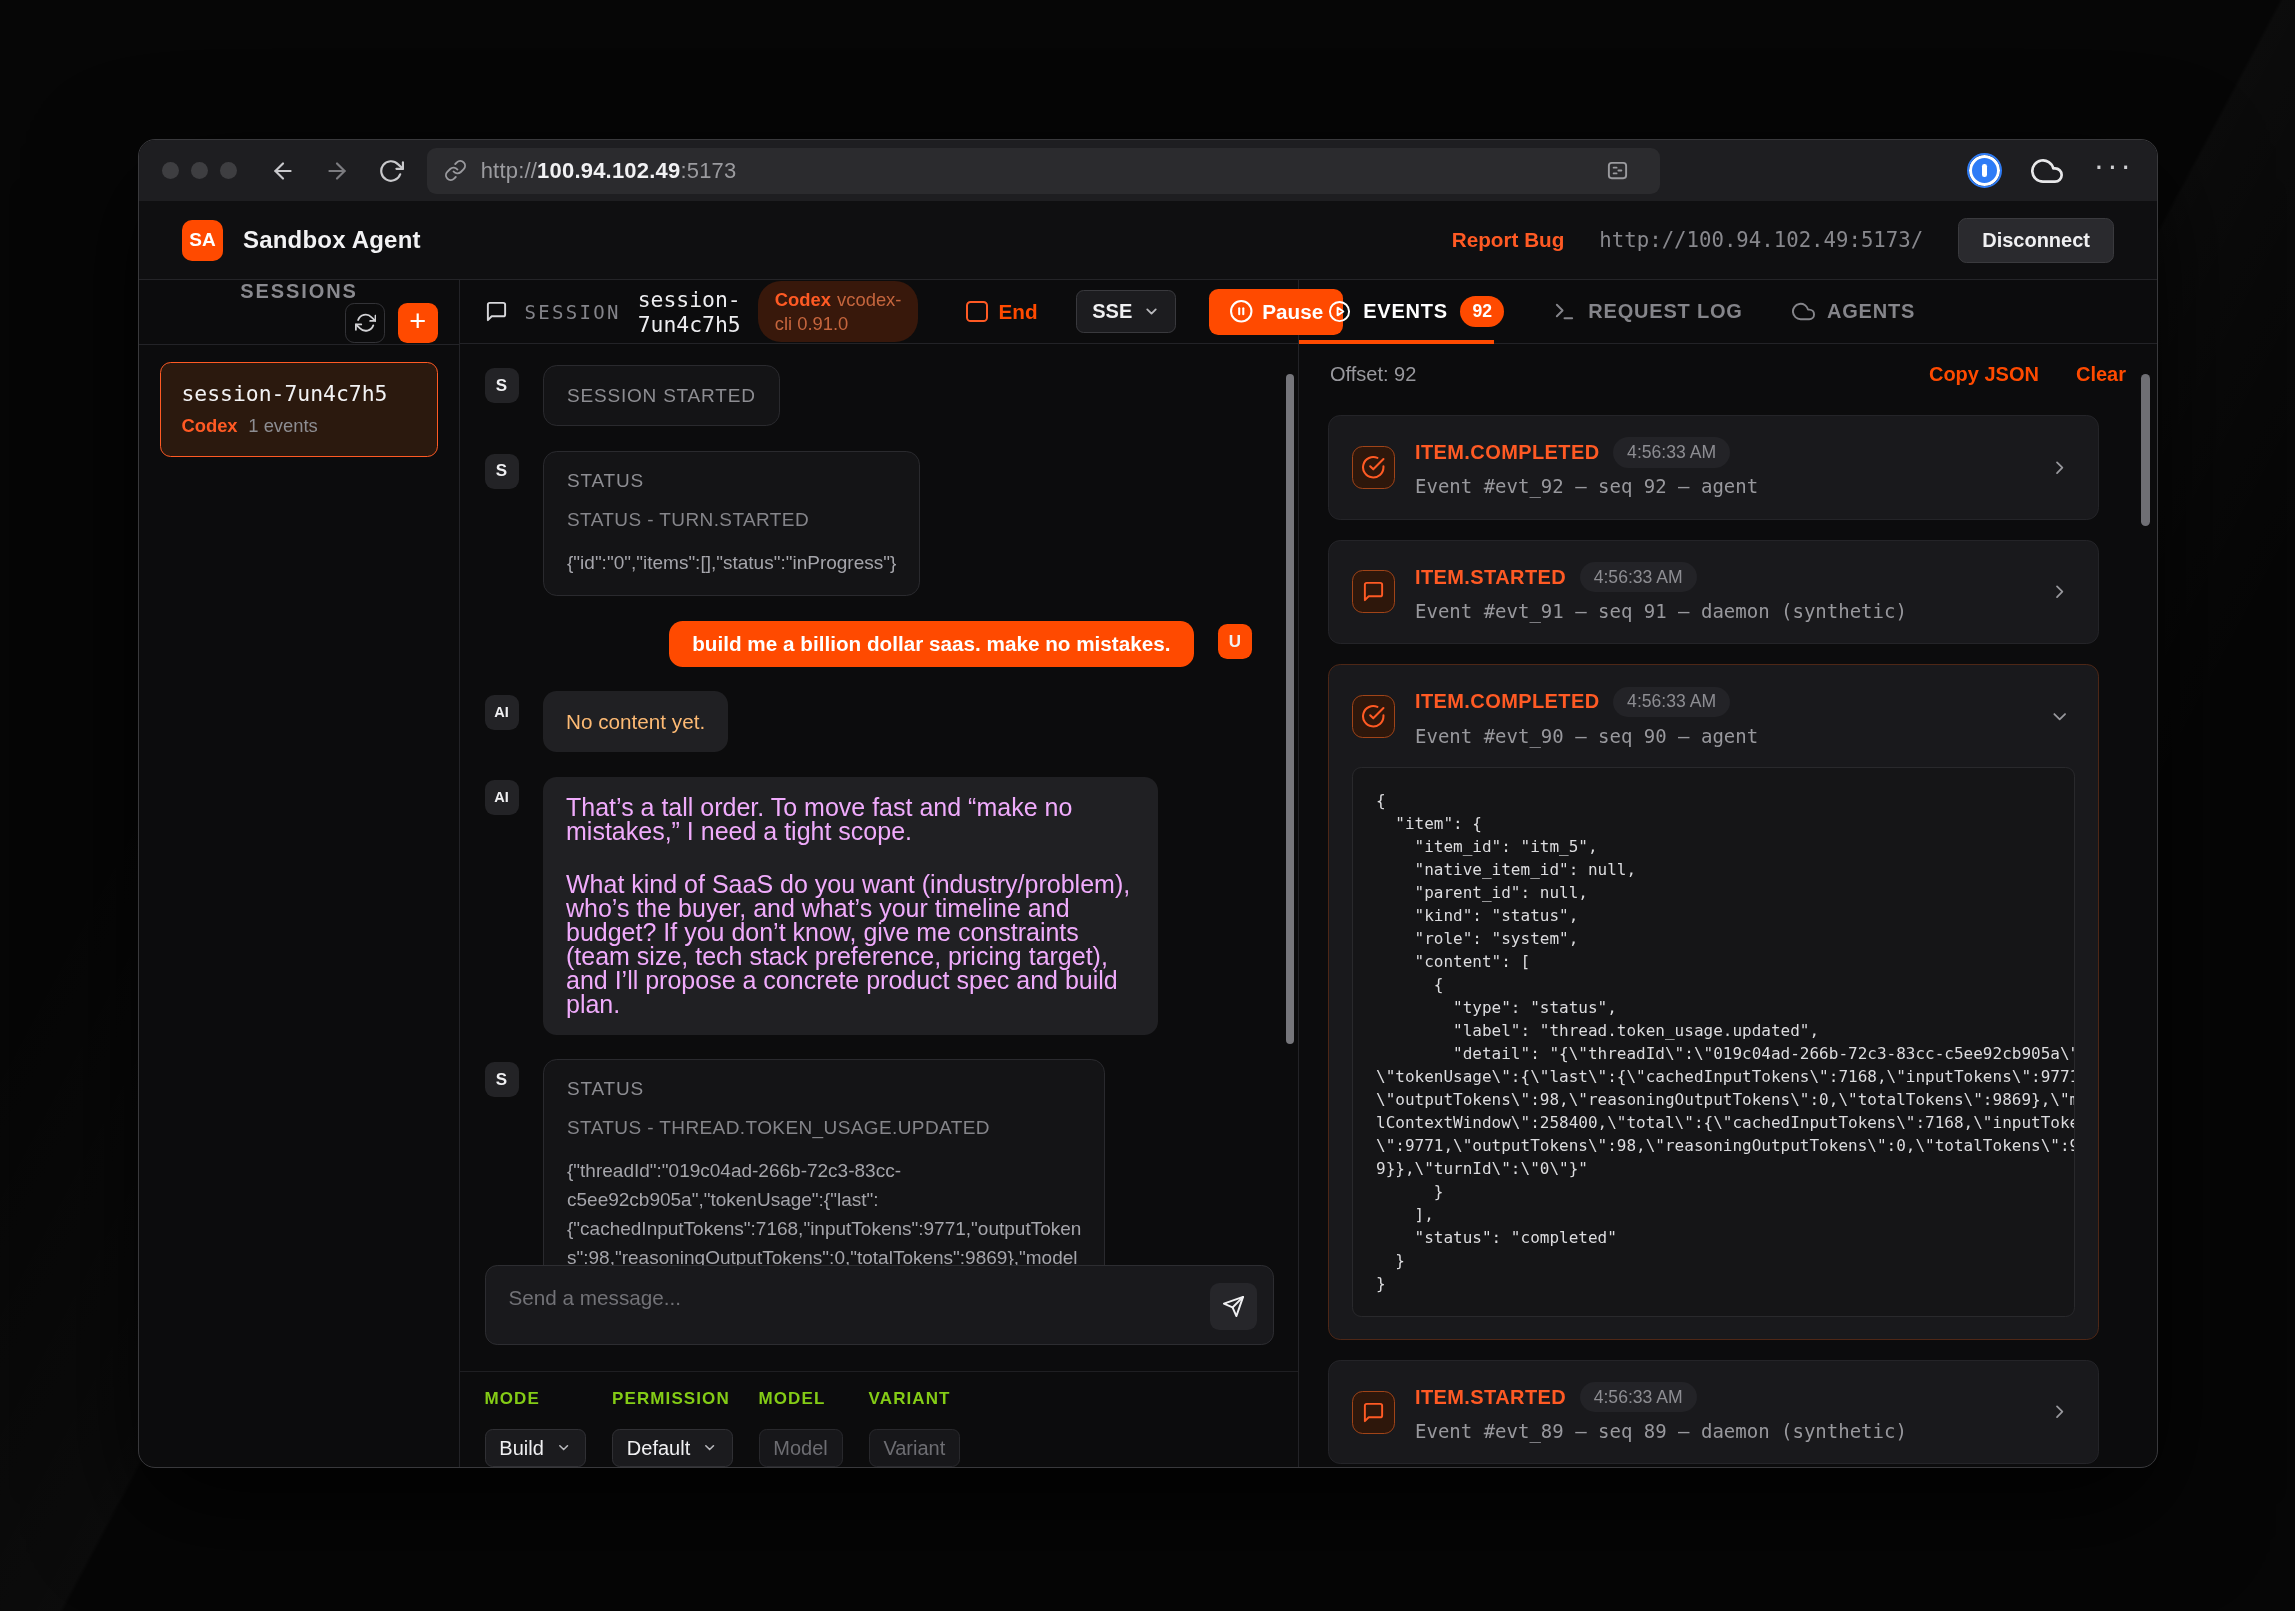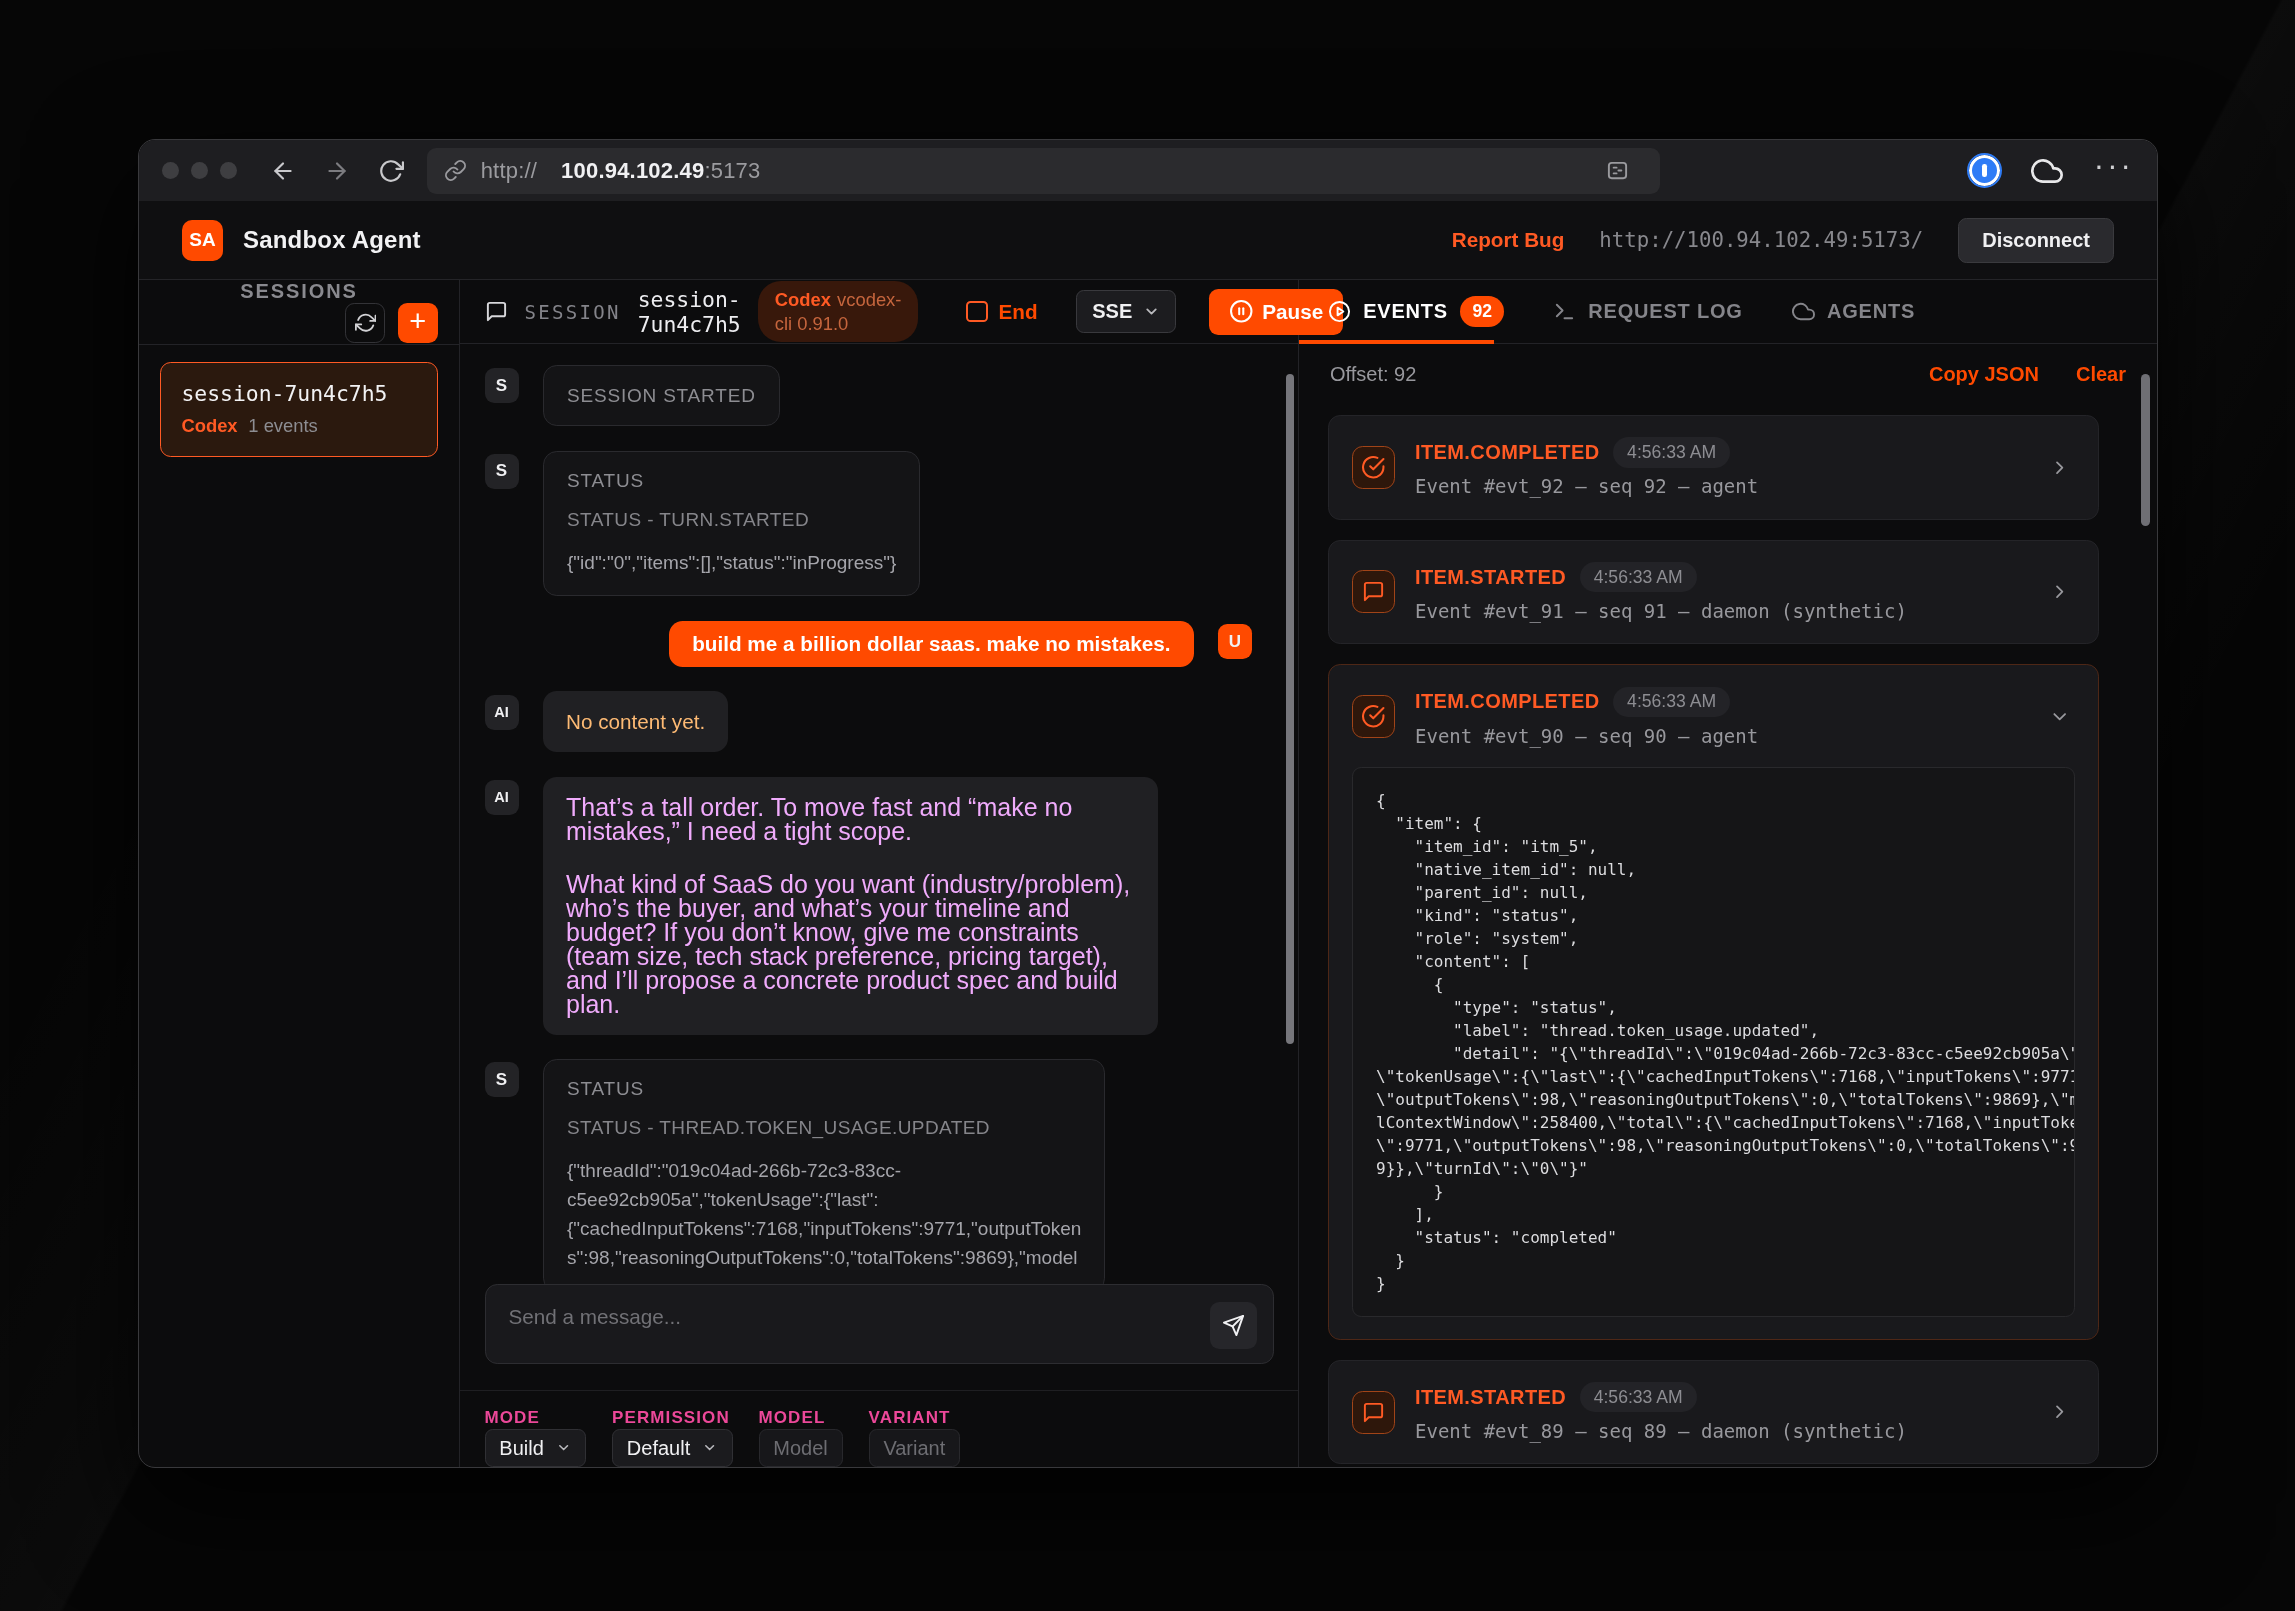--- a/index.html
+++ b/index.html
@@ -20,21 +20,21 @@
   
   .chrome { height:61px; background:#1e1e21; display:flex; align-items:center; padding:0 23px; flex:none; }
   .lights { display:flex; gap:12.2px; margin-right:27.5px; }
   .light { width:17px; height:17px; border-radius:50%; background:#3e3e41; }
   .navbtn { width:37px; height:37px; display:flex; align-items:center; justify-content:center; margin-right:17px; color:#c9c9cc; }
   .navbtn.dim { color:#7c7c80; }
   .urlbar { flex:1; max-width:1233px; height:46px; background:#2b2b2e; border-radius:9.2px;
     display:flex; align-items:center; padding:0 17px; margin-right:31px; }
   .urlbar .lnk { color:#9a9a9e; margin-right:13.8px; display:flex; }
   .urltext { font-size:22px; color:#9b9b9f; letter-spacing:0.2px; }
-  .urltext b { color:#f1f1f3; font-weight:700;margin-left:24px; }
+  .urltext b { color:#f1f1f3; font-weight:700; }
   .urlbar .spacer { flex:1; }
   .chrome-right { display:flex; align-items:center; gap:31px; margin-left:auto; }
   .onepw { width:31px; height:31px; border-radius:50%; background:#2f7cf6; border:3.8px solid #fff; outline:2.3px solid #2f7cf6; display:flex; align-items:center; justify-content:center; }
   .onepw i { display:block; width:5.4px; height:12.2px; background:#fff; border-radius:2.3px; }
   .cloudbtn, .dots { color:#e8e8ea; display:flex; align-items:center; }
   .dots { font-size:31px; color:#cfcfd2; letter-spacing:3.1px; line-height:15.3px; padding-bottom:10.7px; }
 
   
   .app-header { height:79px; background:#0f0f11; border-bottom:0.8px solid #242428;
     display:flex; align-items:center; padding:12px 43px; flex:none; }
@@ -106,21 +106,21 @@
   
   .composer { flex:none; padding:0 24.5px; }
   .input-box { position:relative; height:80px; background:#19191c; border:0.8px solid #2d2d31; border-radius:12.2px; }
   .input-box textarea { position:absolute; inset:0; background:transparent; border:none; outline:none; resize:none;
     color:#e8e8ea; font-size:20.7px; font-family:"Liberation Sans","DejaVu Sans",sans-serif; padding:20px 84px 0 23px; }
   .input-box textarea::placeholder { color:#717176; }
   .send-btn { position:absolute; right:15.3px; top:17px; width:47px; height:47px; background:#26262a; border:none;
     border-radius:9.2px; color:#f0f0f2; display:flex; align-items:center; justify-content:center; }
   .comp-divider { height:0.8px; background:#1f1f22; margin:26px -24.5px 17px -24.5px; }
   .mode-row { display:flex; gap:26px; }
-  .mode-field .flabel { font-size:17px; font-weight:700; letter-spacing:1.1px; color:#ec4899; margin-bottom:1px; }
+  .mode-field .flabel { font-size:17px; font-weight:700; letter-spacing:1.1px; color:#84cc16; margin-bottom:20px; }
   .fselect { height:38px; background:#1b1b1e; border:0.8px solid #303034; border-radius:7.7px;
     display:flex; align-items:center; gap:12.2px; padding:0 13.8px; color:#f0f0f2; font-size:20px; }
   .fselect.ghost { background:#17171a; border-color:#28282c; color:#6d6d72; }
 
   
   .tabs-row { height:64px; border-bottom:0.8px solid #232327; display:flex; align-items:center; padding:0 29px; gap:49px; flex:none; position:relative; }
   .tab { display:flex; align-items:center; gap:12.2px; font-size:20px; font-weight:700; letter-spacing:0.8px; color:#85858a; }
   .tab.active { color:#fff; }
   .tab .badge { background:#ff4a00; color:#fff; font-size:17.6px; font-weight:700; border-radius:764px; padding:4.6px 12.2px; letter-spacing:0; }
   .tab-underline { position:absolute; left:0; bottom:-0.8px; width:195px; height:3.8px; background:#ff4a00; }

